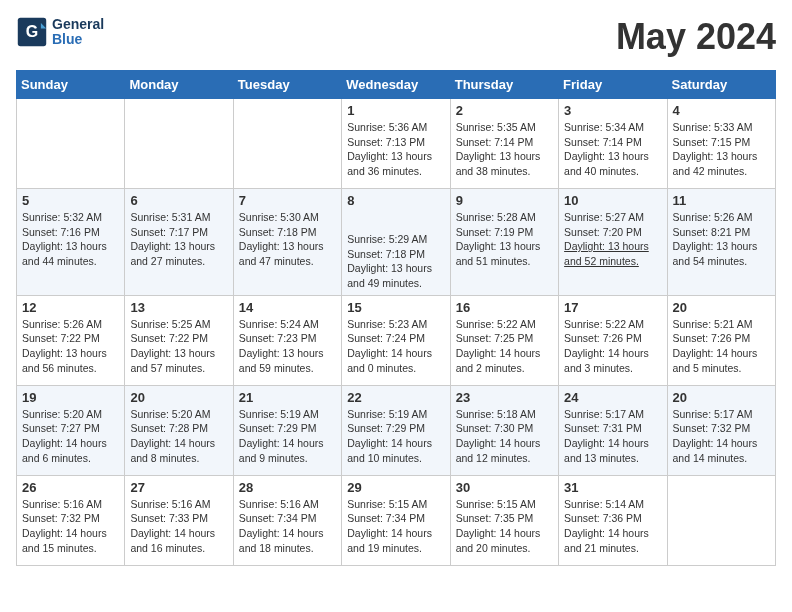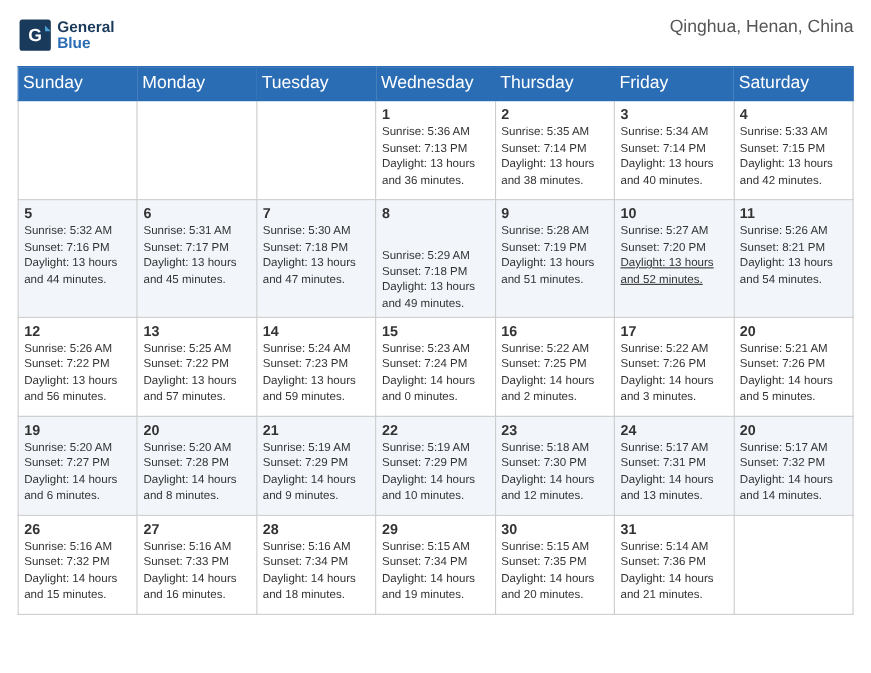--- a/index.html
+++ b/index.html
@@ -50,22 +50,22 @@
       width: 100%;
       border-collapse: collapse;
       table-layout: fixed;
     }
     thead tr {
       background: #2a6db5;
       color: #fff;
     }
     thead th {
       padding: 6px 4px;
-      font-size: 16px;
-      font-weight: normal;
+      font-size: 13px;
+      font-weight: bold;
       text-align: left;
       border: 1px solid #2a6db5;
     }
     tbody tr {
       vertical-align: top;
     }
     tbody td {
       border: 1px solid #ccc;
       padding: 4px 5px;
       font-size: 10.5px;
@@ -98,21 +98,21 @@
       <rect x="2" y="2" width="32" height="32" rx="3" fill="#1a3a5c"></rect>
       <text x="18" y="24" font-size="18" fill="white" text-anchor="middle" font-family="Arial" font-weight="bold">G</text>
       <polygon points="28,8 34,14 28,14" fill="#4a9fd4"></polygon>
     </svg>
     <div class="logo-text">
       <span>General</span>
       <span style="color:#2a6db5">Blue</span>
     </div>
   </div>
   <div class="title-block">
-    <div class="location">Qinghua, Henan, China</div>
+    <div class="month-title">May 2024</div>
   </div>
 </div>
 
 <table>
   <thead>
     <tr id="header-row">
         <th>Sunday</th>
         <th>Monday</th>
         <th>Tuesday</th>
         <th>Wednesday</th>
@@ -155,21 +155,21 @@
         <td>
           <span class="day-num">5</span>
           <div style="line-height: 1.4;">Sunrise: 5:32 AM</div>
           <div style="line-height: 1.4;">Sunset: 7:16 PM</div>
           <div style="line-height: 1.4;">Daylight: 13 hours and 44 minutes.</div>
         </td>
         <td>
           <span class="day-num">6</span>
           <div style="line-height: 1.4;">Sunrise: 5:31 AM</div>
           <div style="line-height: 1.4;">Sunset: 7:17 PM</div>
-          <div style="line-height: 1.4;">Daylight: 13 hours and 45 minutes.</div>
+          <div style="line-height: 1.4;">Daylight: 13 hours and 27 minutes.</div>
         </td>
         <td>
           <span class="day-num">7</span>
           <div style="line-height: 1.4;">Sunrise: 5:30 AM</div>
           <div style="line-height: 1.4;">Sunset: 7:18 PM</div>
           <div style="line-height: 1.4;">Daylight: 13 hours and 47 minutes.</div>
         </td>
         <td>
           <span class="day-num">8</span>
           <div style="line-height: 1.4; margin-top: 24px;">Sunrise: 5:29 AM</div>

